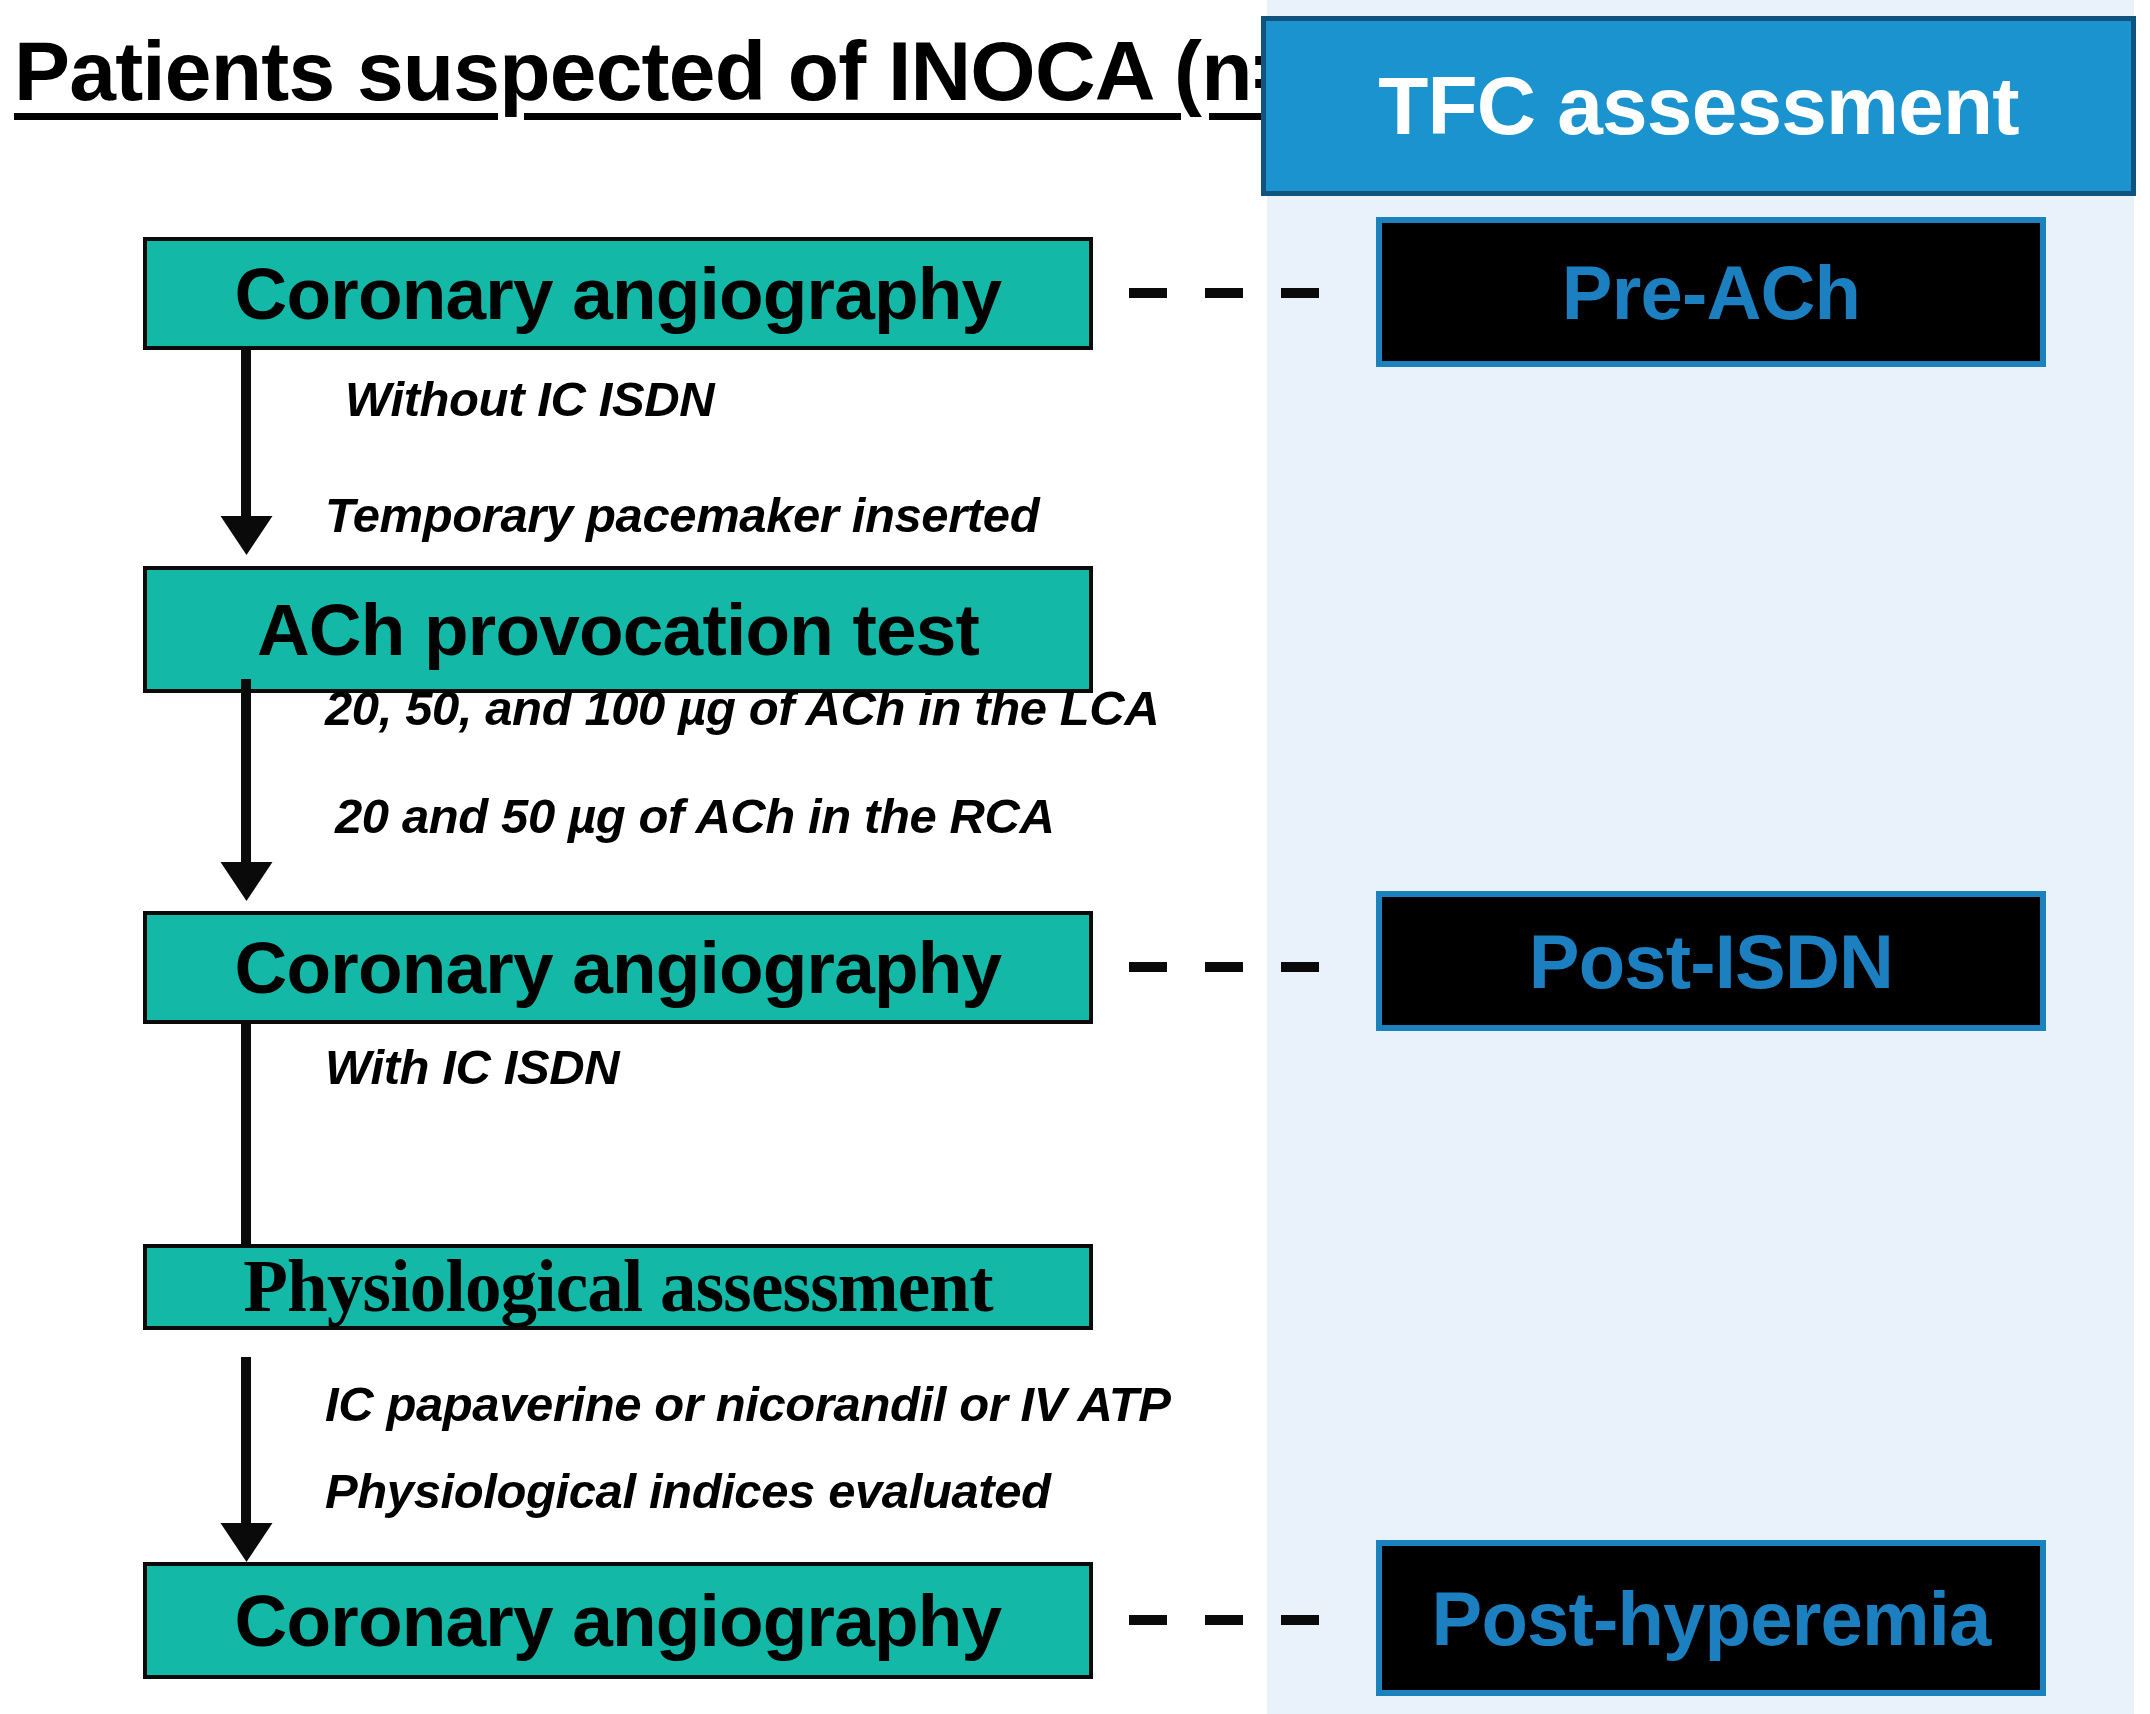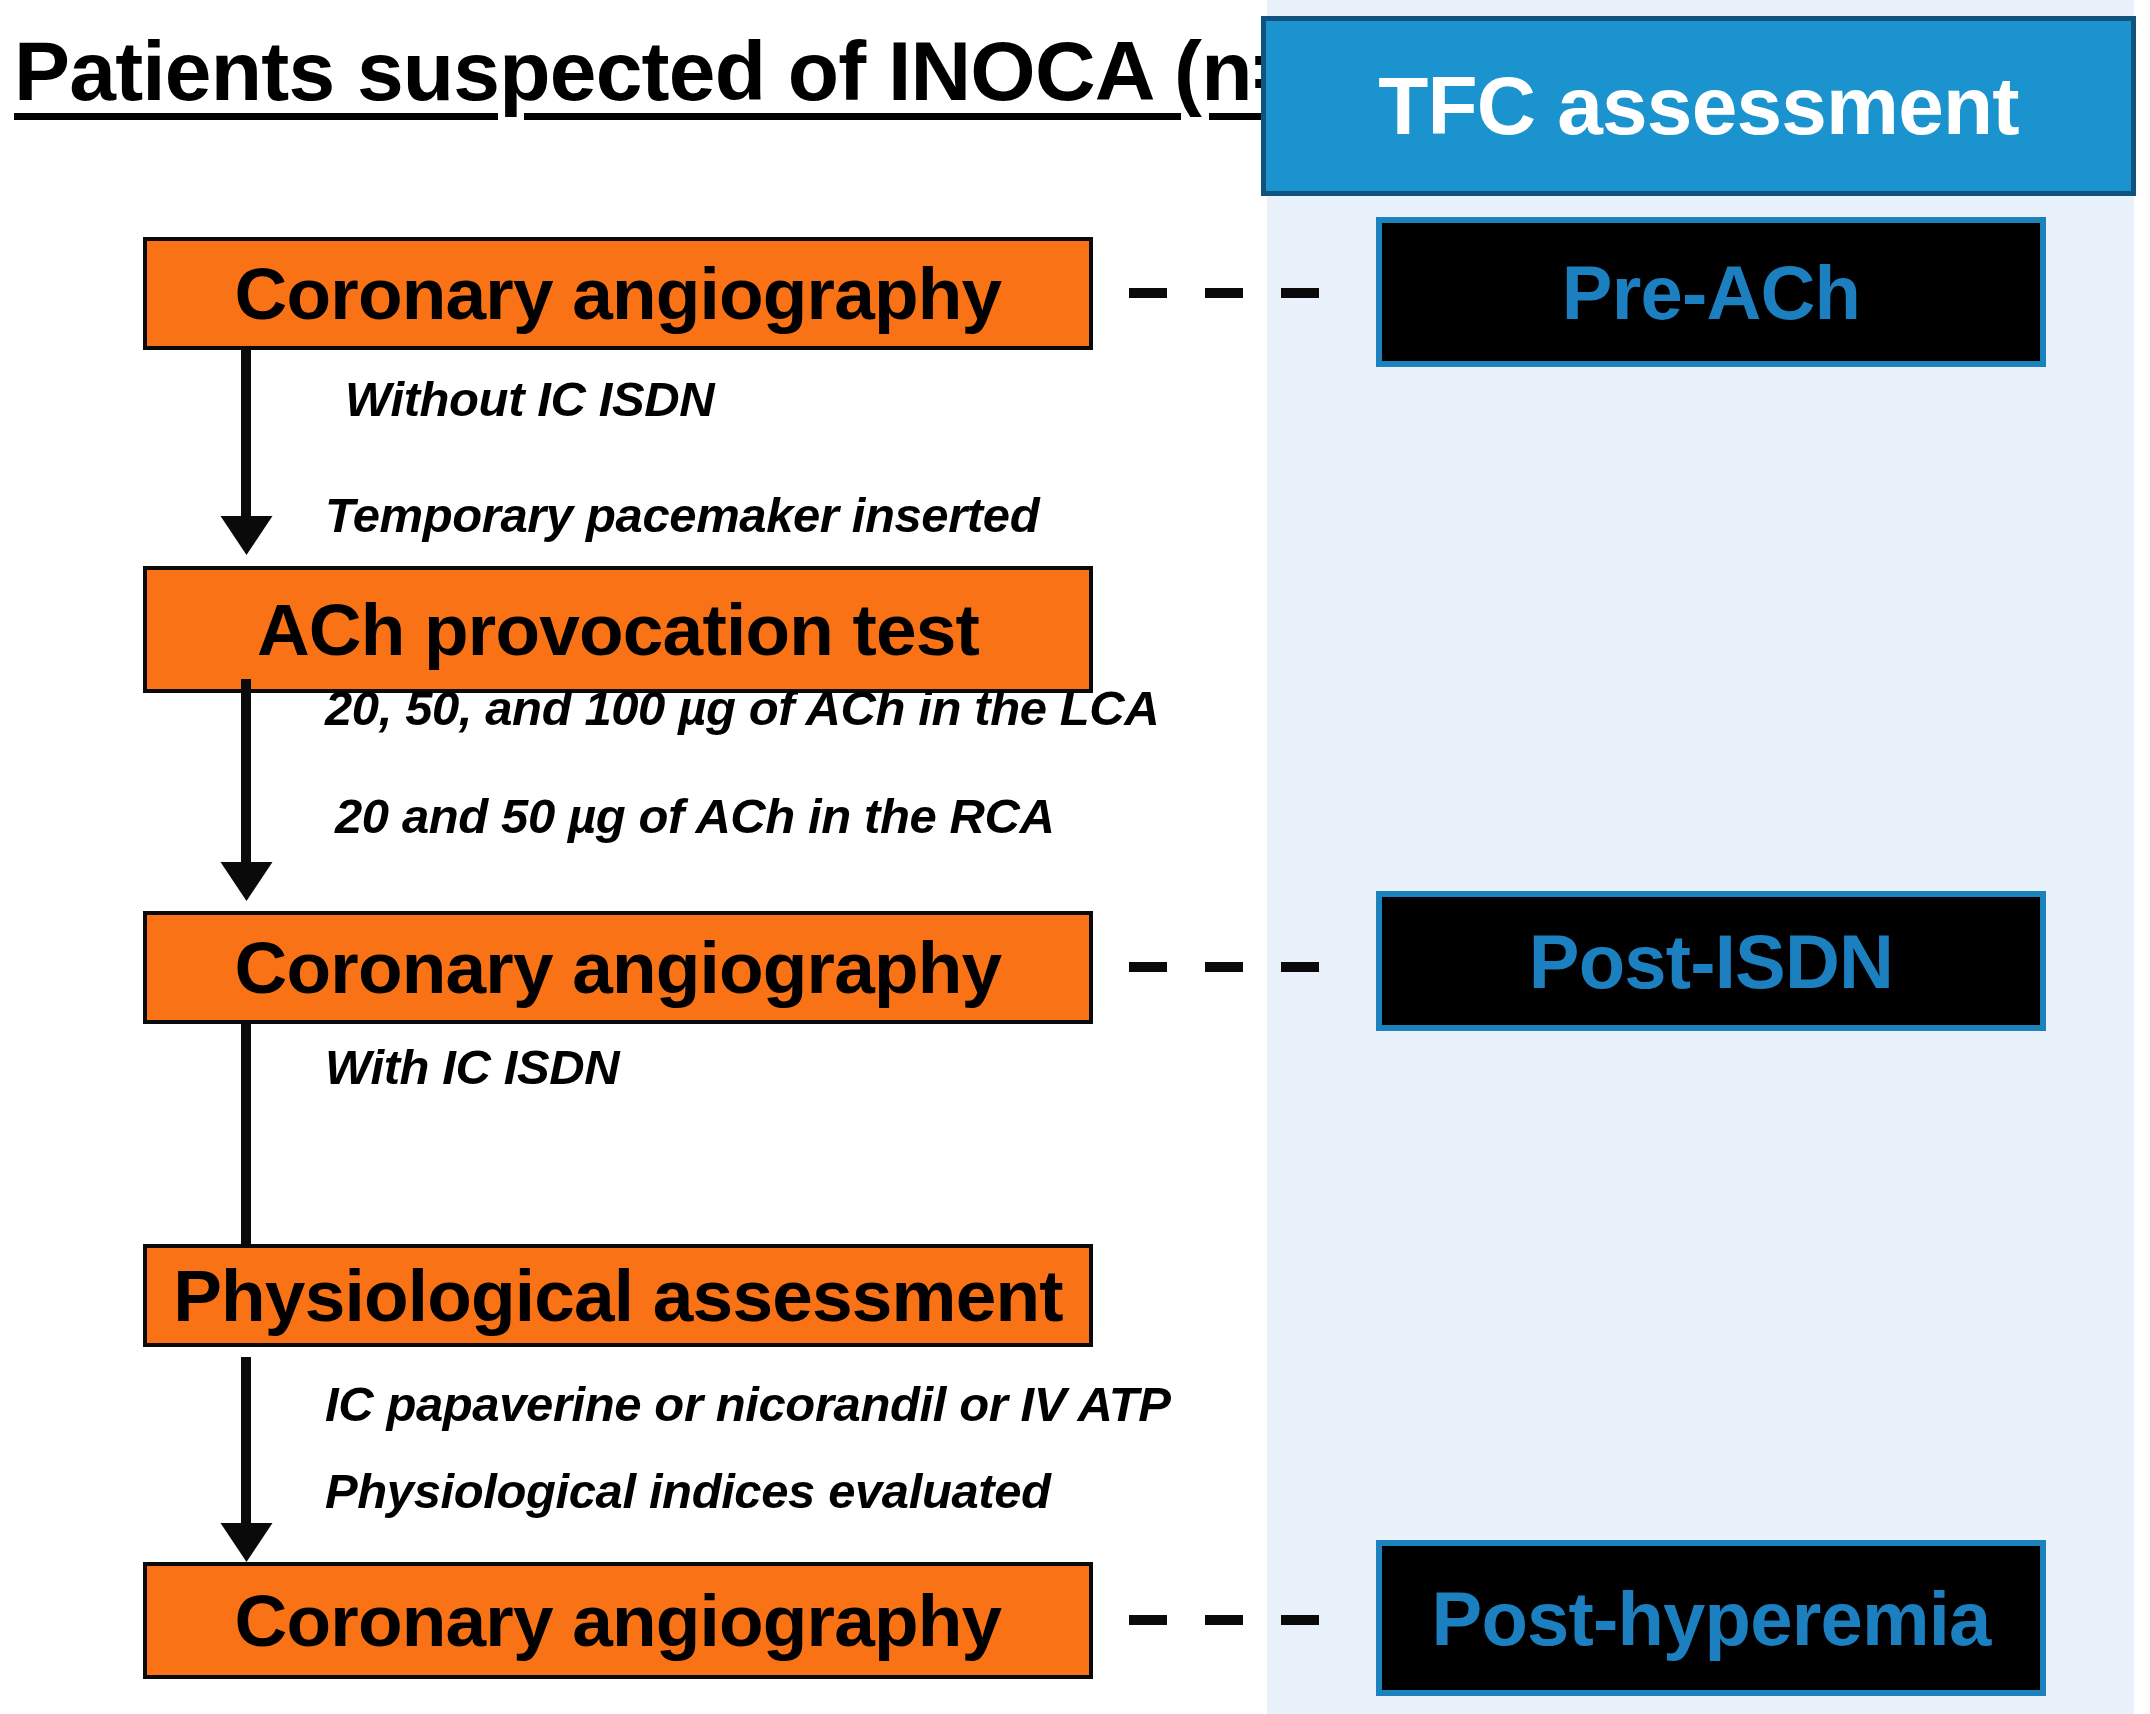--- a/index.html
+++ b/index.html
@@ -66,21 +66,21 @@
     letter-spacing: -0.8px;
     white-space: nowrap;
   }
 
   
   .flow-box {
     position: absolute;
     left: 143px;
     width: 950px;
     box-sizing: border-box;
-    background: #f97316;
+    background: #14b8a6;
     border: 4.7px solid #0a0a0a;
     display: flex;
     align-items: center;
     justify-content: center;
     font-size: 73px;
     font-weight: bold;
     color: #000000;
     letter-spacing: -0.8px;
     white-space: nowrap;
   }
@@ -183,21 +183,21 @@
   <div class="dash-line" style="left:1129px; top:962px; width:219px;"></div>
 
   <div class="tfc-box" style="top:891px; height:140px;">Post-ISDN</div>
 
   <div class="annot" style="left:325px; top:1039px;">With IC ISDN</div>
 
   <div class="arrow" style="top:1023px; height:225px;">
     <div class="arrow-head" style="top:225px;"></div>
   </div>
 
-  <div class="flow-box" style="top:1244px; height:103px;">Physiological assessment</div>
+  <div class="flow-box" style="top:1244px; height:86px;font-family:Liberation Serif, serif;">Physiological assessment</div>
 
   <div class="annot" style="left:325px; top:1376px;">IC papaverine or nicorandil or IV ATP</div>
   <div class="annot" style="left:325px; top:1463px;">Physiological indices evaluated</div>
 
   <div class="arrow" style="top:1357px; height:166px;">
     <div class="arrow-head" style="top:166px;"></div>
   </div>
 
   <div class="flow-box" style="top:1562px; height:117px;">Coronary angiography</div>
 

